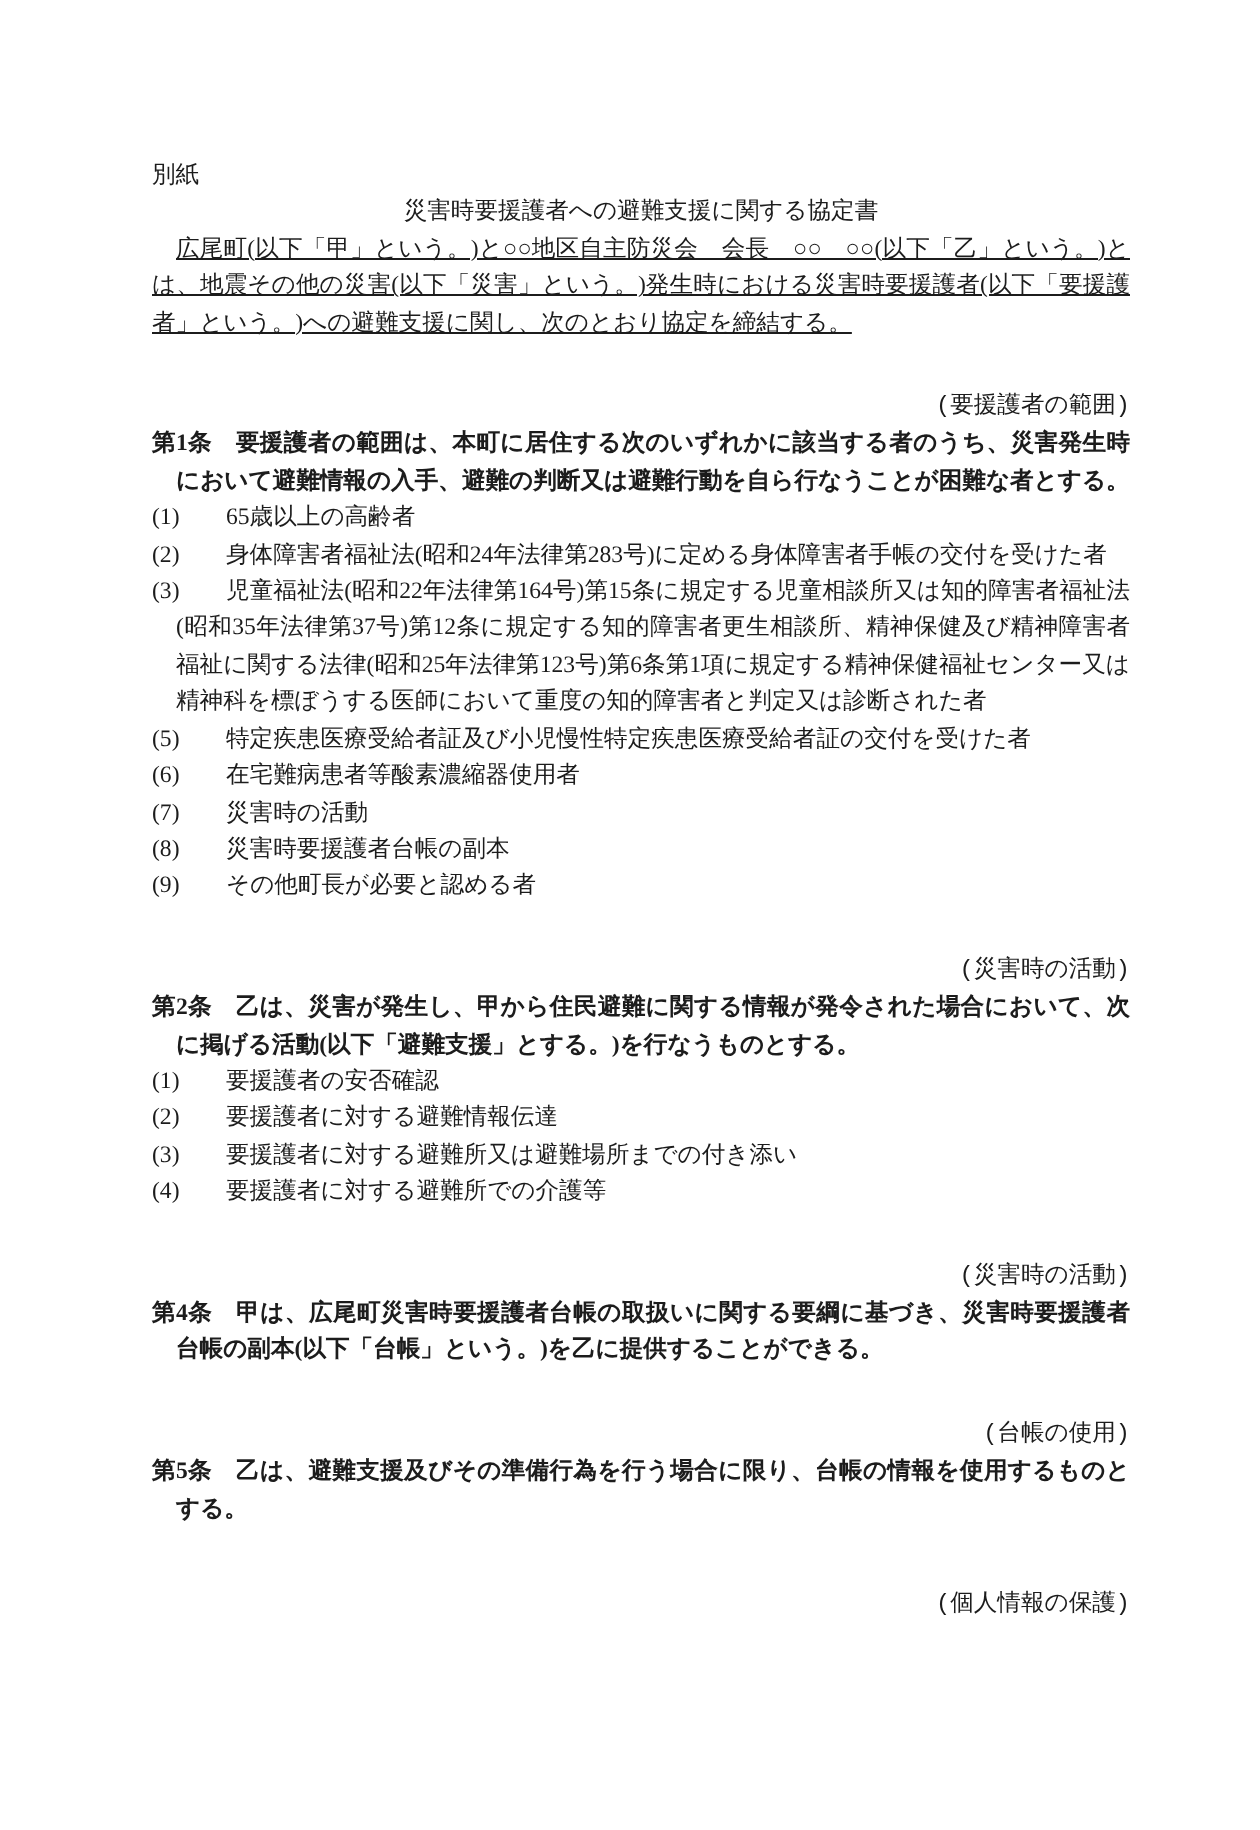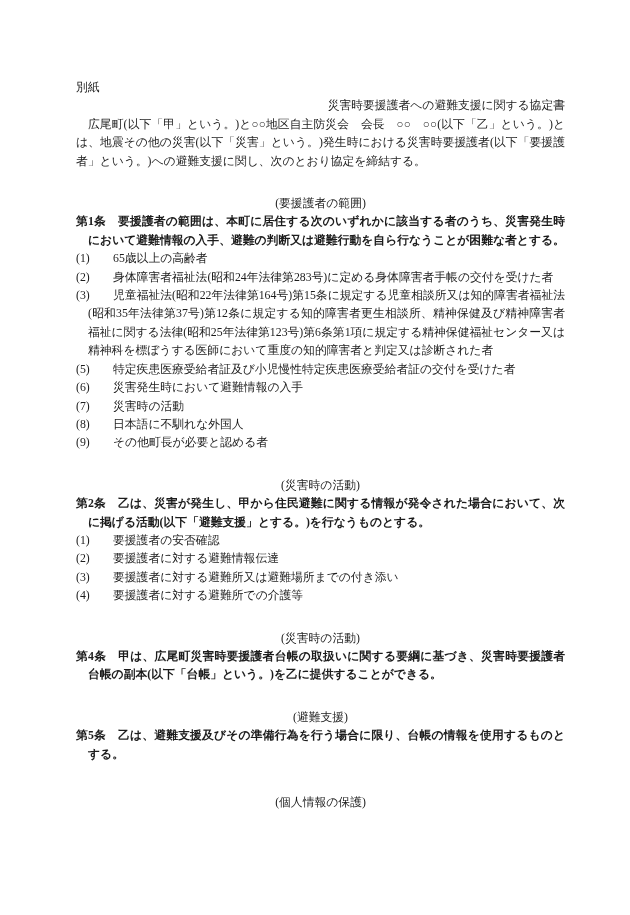--- a/index.html
+++ b/index.html
@@ -23,36 +23,38 @@
     padding: 78px 65px 12px 76px;
     background: #ffffff;
   }
   .doc-page p, .doc-page div {
     margin: 0;
   }
   .attachment {
     text-align: left;
   }
   .doc-title {
-    text-align: right;
+    text-align: center;
     margin-top: 4px;
   }
   .preamble {
     margin-top: 18.4px;
     text-indent: 12px;
     text-align: justify;
+    text-decoration: underline;
   }
   .sec {
     margin-top: 24px;
   }
   .sec.tight {
     margin-top: 30px;
   }
   .heading {
-    text-align: center;
+    text-align: right;
+    font-family: Liberation Mono, monospace;
   }
   .article {
     padding-left: 12px;
     text-indent: -12px;
     text-align: justify;
     font-weight: bold;
   }
   .item {
     padding-left: 12px;
     text-indent: -12px;
@@ -75,42 +77,42 @@
 
   <p class="preamble">広尾町(以下「甲」という。)と○○地区自主防災会　会長　○○　○○(以下「乙」という。)とは、地震その他の災害(以下「災害」という。)発生時における災害時要援護者(以下「要援護者」という。)への避難支援に関し、次のとおり協定を締結する。</p>
 
   <section class="sec">
     <div class="heading">(要援護者の範囲)</div>
     <p class="article">第1条　要援護者の範囲は、本町に居住する次のいずれかに該当する者のうち、災害発生時において避難情報の入手、避難の判断又は避難行動を自ら行なうことが困難な者とする。</p>
     <div class="item"><span class="inum">(1)</span><span>65歳以上の高齢者</span></div>
     <div class="item"><span class="inum">(2)</span><span>身体障害者福祉法(昭和24年法律第283号)に定める身体障害者手帳の交付を受けた者</span></div>
     <div class="item"><span class="inum">(3)</span><span>児童福祉法(昭和22年法律第164号)第15条に規定する児童相談所又は知的障害者福祉法(昭和35年法律第37号)第12条に規定する知的障害者更生相談所、精神保健及び精神障害者福祉に関する法律(昭和25年法律第123号)第6条第1項に規定する精神保健福祉センター又は精神科を標ぼうする医師において重度の知的障害者と判定又は診断された者</span></div>
     <div class="item"><span class="inum">(5)</span><span>特定疾患医療受給者証及び小児慢性特定疾患医療受給者証の交付を受けた者</span></div>
-    <div class="item"><span class="inum">(6)</span><span>災害発生時において避難情報の入手</span></div>
+    <div class="item"><span class="inum">(6)</span><span>在宅難病患者等酸素濃縮器使用者</span></div>
     <div class="item"><span class="inum">(7)</span><span>災害時の活動</span></div>
-    <div class="item"><span class="inum">(8)</span><span>日本語に不馴れな外国人</span></div>
+    <div class="item"><span class="inum">(8)</span><span>災害時要援護者台帳の副本</span></div>
     <div class="item"><span class="inum">(9)</span><span>その他町長が必要と認める者</span></div>
   </section>
 
   <section class="sec">
     <div class="heading">(災害時の活動)</div>
     <p class="article">第2条　乙は、災害が発生し、甲から住民避難に関する情報が発令された場合において、次に掲げる活動(以下「避難支援」とする。)を行なうものとする。</p>
     <div class="item"><span class="inum">(1)</span><span>要援護者の安否確認</span></div>
     <div class="item"><span class="inum">(2)</span><span>要援護者に対する避難情報伝達</span></div>
     <div class="item"><span class="inum">(3)</span><span>要援護者に対する避難所又は避難場所までの付き添い</span></div>
     <div class="item"><span class="inum">(4)</span><span>要援護者に対する避難所での介護等</span></div>
   </section>
 
   <section class="sec">
     <div class="heading">(災害時の活動)</div>
     <p class="article">第4条　甲は、広尾町災害時要援護者台帳の取扱いに関する要綱に基づき、災害時要援護者台帳の副本(以下「台帳」という。)を乙に提供することができる。</p>
   </section>
 
   <section class="sec">
-    <div class="heading">(避難支援)</div>
+    <div class="heading">(台帳の使用)</div>
     <p class="article">第5条　乙は、避難支援及びその準備行為を行う場合に限り、台帳の情報を使用するものとする。</p>
   </section>
 
   <section class="sec tight">
     <div class="heading">(個人情報の保護)</div>
   </section>
 
 </div>
 
 </body></html>

